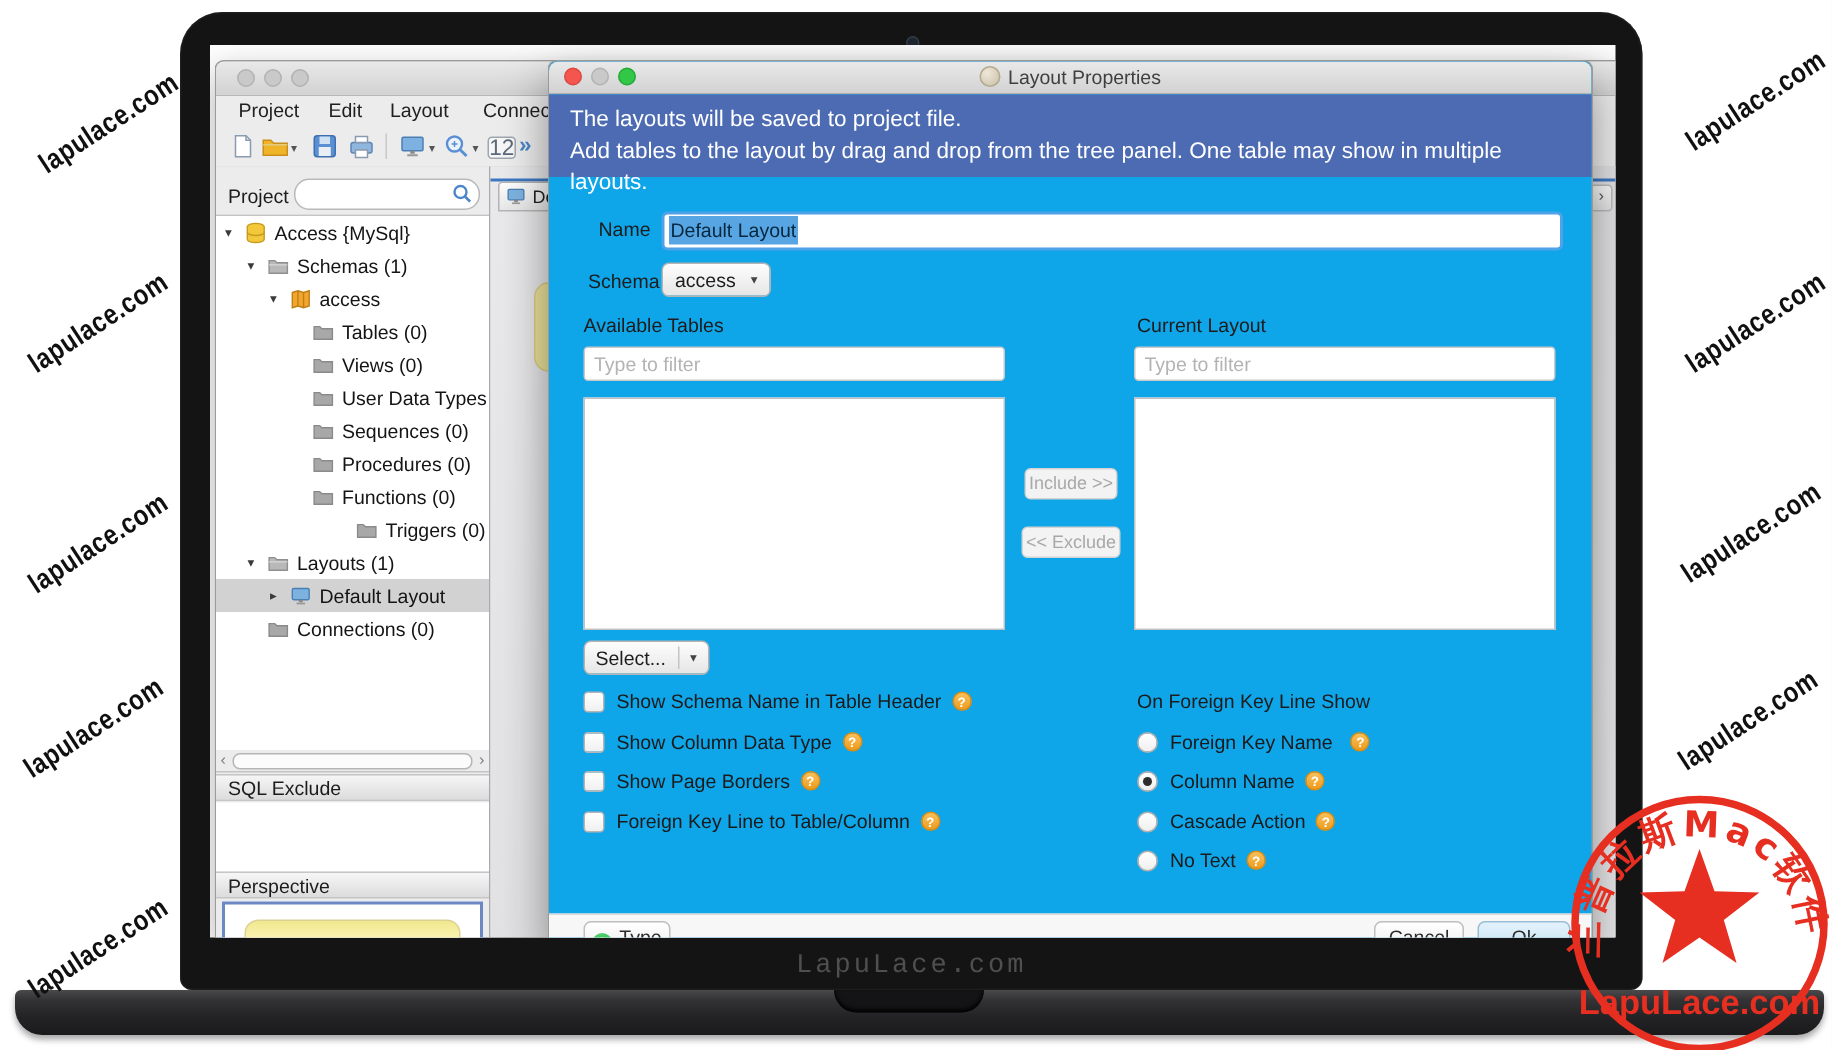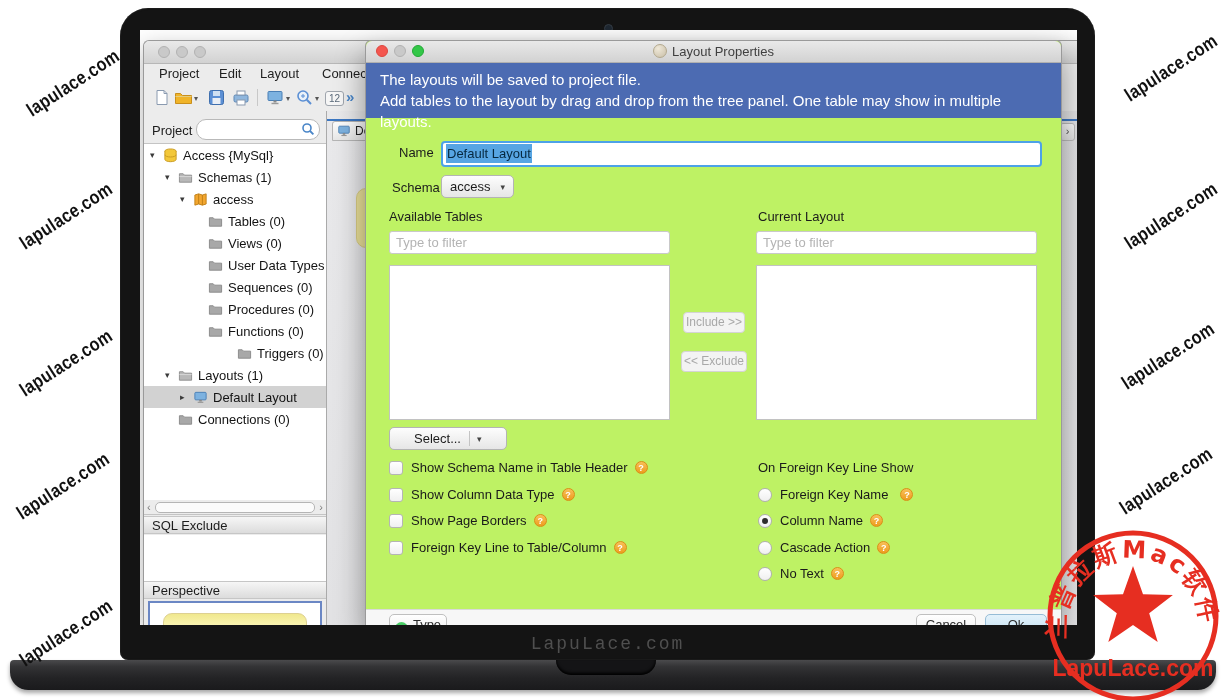--- a/index.html
+++ b/index.html
@@ -37,21 +37,21 @@
   .lgray{background:#c9c9c9;border:1px solid #b2b2b2;box-sizing:border-box;}
   .lred{background:#f4564f;border:1px solid #dd4740;box-sizing:border-box;}
   .lgreen{background:#33c748;border:1px solid #23a936;box-sizing:border-box;}
   .menubar{position:absolute;left:0;right:0;top:22px;height:22px;font-size:13px;color:#1f1f1f;}
   .mitem{position:absolute;top:3px;}
   .toolbar{position:absolute;left:0;right:0;top:44px;height:26px;border-bottom:1px solid #cfcfcf;}
   .tbi{position:absolute;top:4px;}
   .tcaret{font-size:8px;color:#555;position:absolute;top:9px;}
   .tsep{position:absolute;top:4px;width:1px;height:17px;background:#c8c8c8;}
   .size12{position:absolute;top:6px;width:17px;height:13px;border:1px solid #9fa5ad;border-radius:3px;
-          font-size:10px;color:#5a6a7a;text-align:center;line-height:13px;background:#f6f6f6;}
+          font-size:15px;color:#5a6a7a;text-align:center;line-height:13px;background:#f6f6f6;}
   .chev{position:absolute;top:3px;font-size:15px;font-weight:bold;color:#4a86c8;}
 
   
   .panel{position:absolute;left:0;top:70px;width:182px;bottom:0;background:#ececec;
          border-right:1px solid #aaaaaa;}
   .ptitle{position:absolute;left:8px;top:12px;font-size:13px;color:#1c1c1c;}
   .psearch{position:absolute;left:52px;top:8px;width:122px;height:19px;background:#fff;
            border:1px solid #b9b9b9;border-radius:10px;}
   .psearch svg{position:absolute;right:4px;top:2px;}
   .treebox{position:absolute;left:0;right:0;top:32px;height:357px;background:#fff;
@@ -82,21 +82,21 @@
   .tab{position:absolute;left:5px;top:10px;width:86px;height:20px;background:linear-gradient(#fdfdfd,#e7e7e7);
        border:1px solid #b5b5b5;border-radius:3px 3px 0 0;display:flex;align-items:center;
        padding-left:4px;box-sizing:border-box;font-size:12px;color:#222;overflow:hidden;white-space:nowrap;}
   .canvas-sliver{position:absolute;left:29px;top:77px;width:22px;height:58px;background:#ece29a;
                  border:1px solid #d9cd84;border-radius:10px;}
   .expand-btn{position:absolute;right:2px;top:12px;width:13px;height:16px;font-size:11px;color:#555;
               background:linear-gradient(#fbfbfb,#e4e4e4);border:1px solid #bbb;border-radius:3px;
               text-align:center;line-height:15px;}
 
   
-  .dialog{position:absolute;left:225px;top:10px;width:695px;height:585px;background:#bef264;
+  .dialog{position:absolute;left:225px;top:10px;width:695px;height:585px;background:#0ea5e9;
           border:1px solid #9a9a9a;border-bottom:none;border-radius:6px 6px 0 0;z-index:4;
           box-shadow:0 14px 30px rgba(0,0,0,.40);}
   .dtitle{position:absolute;left:0;right:0;top:0;height:21px;background:linear-gradient(#e9e9e9,#d2d2d2);
           border-bottom:1px solid #b0b0b0;border-radius:6px 6px 0 0;}
   .dtitletext{position:absolute;left:0;right:0;top:3px;text-align:center;font-size:13px;color:#3f3f3f;}
   .dticon{display:inline-block;width:12px;height:12px;border-radius:50%;vertical-align:-2px;
           background:radial-gradient(circle at 35% 30%,#efe8d8,#c9bfa8);border:1px solid #b3a98e;margin-right:5px;}
   .banner{position:absolute;left:0;right:0;top:22px;height:55px;background:#4c6bb2;color:#fff;
           font-size:15px;line-height:21px;padding:6px 14px;box-sizing:border-box;}
   .dlabel{position:absolute;font-size:13px;color:#1c1c1c;}
@@ -376,21 +376,21 @@
 
         <input class="filter" style="left: 23px; top: 190px;" placeholder="Type to filter">
         <input class="filter" style="left: 390px; top: 190px;" placeholder="Type to filter">
 
         <div class="listbox" style="left:23px;top:224px"></div>
         <div class="listbox" style="left:390px;top:224px"></div>
 
         <div class="mvbtn" style="left:317px;top:271px;width:62px">Include &gt;&gt;</div>
         <div class="mvbtn" style="left:315px;top:310px;width:66px">&lt;&lt; Exclude</div>
 
-        <div class="drop" style="left:23px;top:386px;padding:0 24px">
+        <div class="drop" style="left:23px;top:386px;padding:0 7px">
           <span>Select...</span>
           <span style="width:1px;height:15px;background:#c4c4c4;margin-left:8px"></span>
           <span class="cd" style="margin-left:7px">▾</span>
         </div>
 
         <div class="cbrow" style="left:23px;top:419px">
           <span class="cbox"></span>
           <span>Show Schema Name in Table Header</span>
           <span class="badge">?</span>
         </div>

